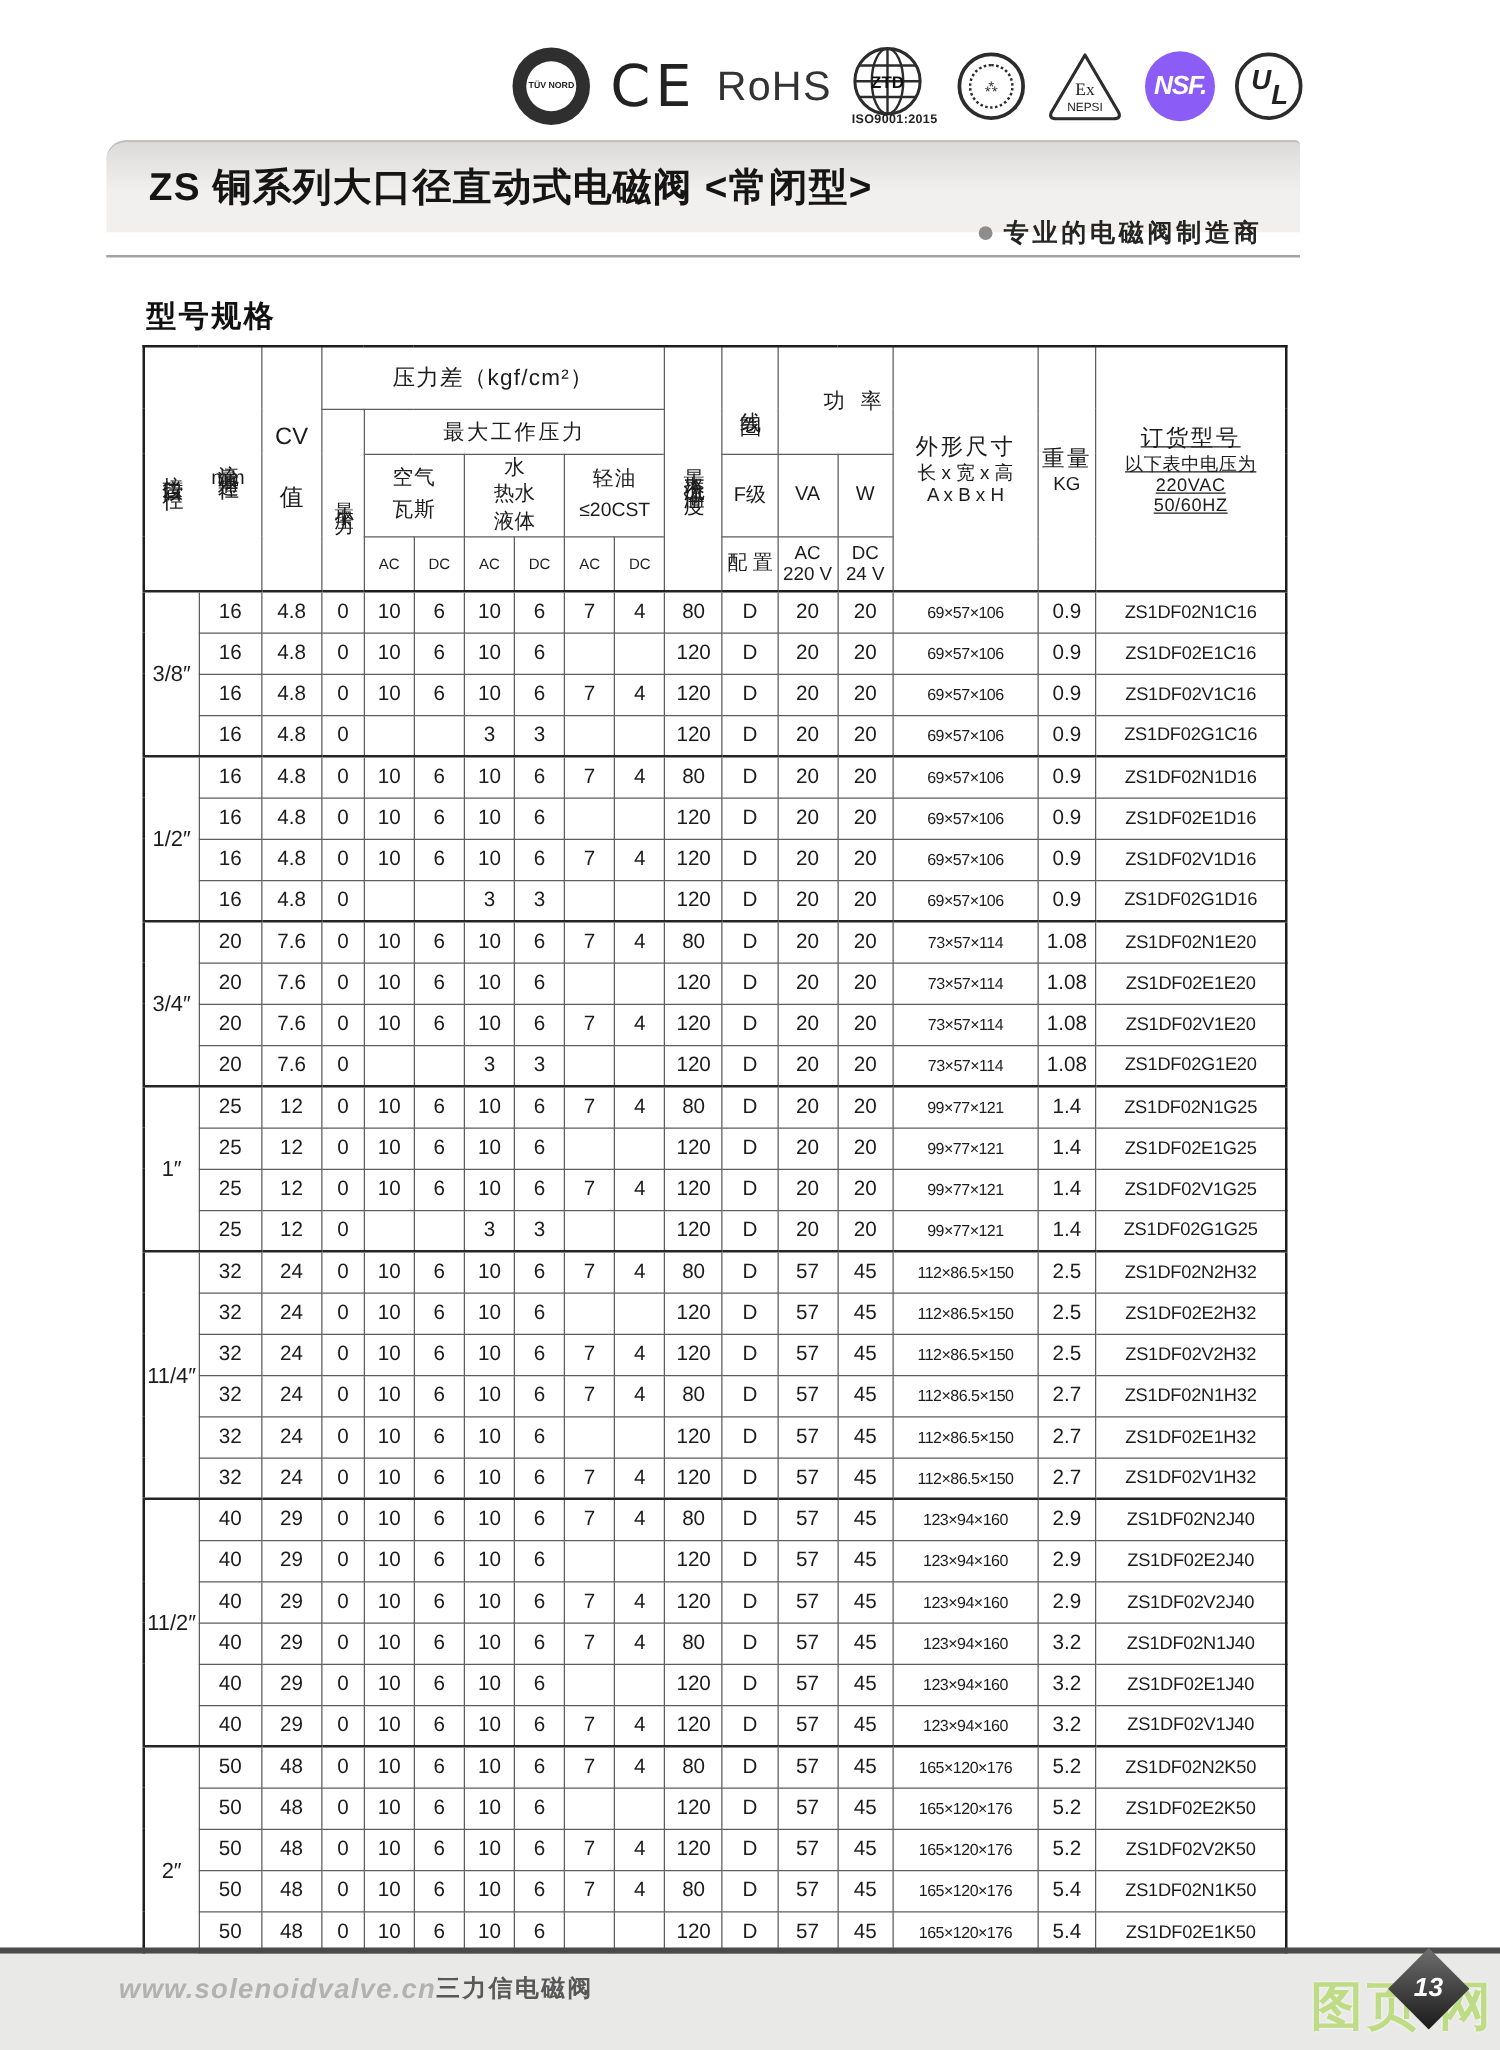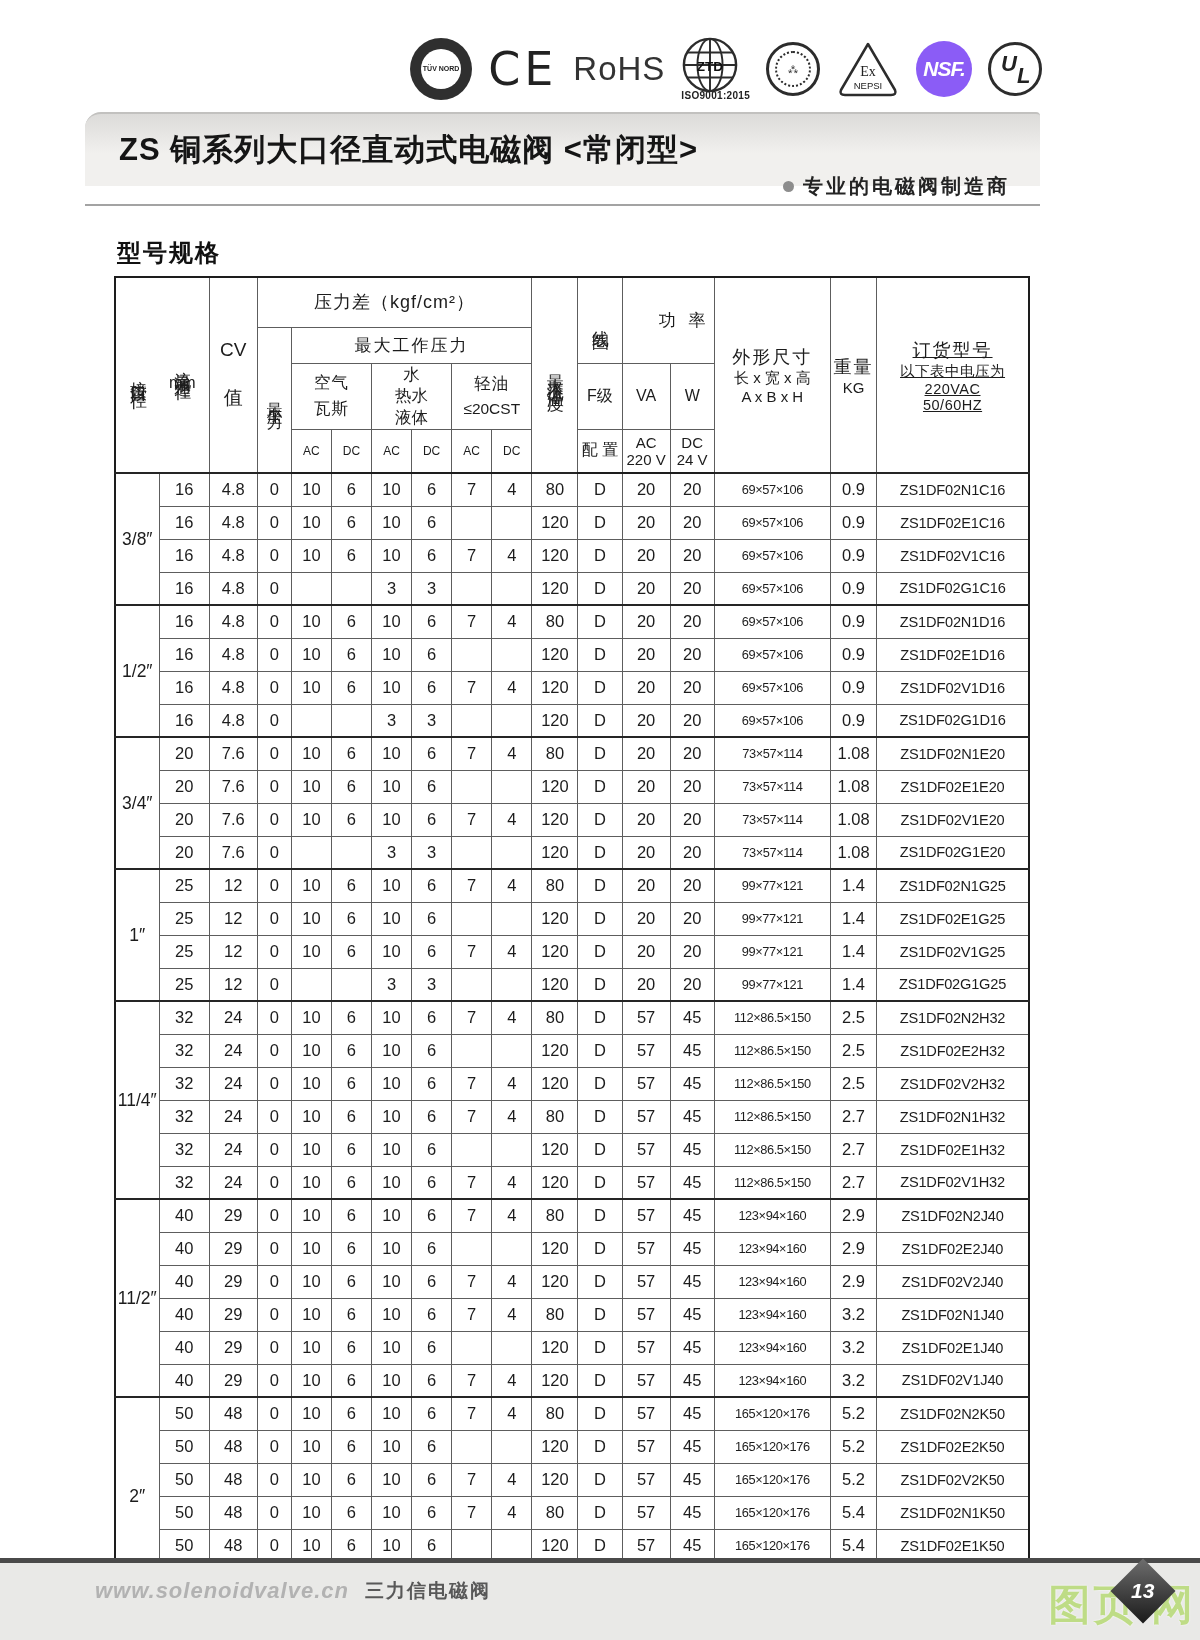--- a/index.html
+++ b/index.html
@@ -64,21 +64,21 @@
   .acdc { font-size:12px; }
   .power-h { font-size:17px; letter-spacing:4px;padding-left:32px; }
   .small-h { font-size:16px; }
   .vsplit { display:flex; flex-direction:column; justify-content:space-between; align-items:center; height:100%; padding:7px 0; }
   .vsplit4 { display:flex; flex-direction:column; justify-content:flex-end; align-items:center; height:100%; padding:6px 0;text-decoration:underline; }
   .f18 { font-size:18px; letter-spacing:2px; } .f15 { font-size:15px; } .f145 { font-size:14.5px; letter-spacing:0.5px; }
   .wrapcell { line-height:1.15; font-size:15px; padding:0 2px; }
   
   .footer-line { position:absolute; top:1558px; left:0; width:1200px; height:5px; background:#4a4a4a; }
   .footer-band { position:absolute; top:1563px; left:0; width:1200px; height:77px; background:#e9e9e7; }
-  .footer-left { position:absolute; top:1578px; left:95px; display:flex; align-items:flex-start; gap:16px; }
+  .footer-left { position:absolute; top:1578px; left:95px; display:flex; align-items:flex-start; }
   .footer-site { font-size:22px; font-weight:bold; font-style:italic; color:#b2b2b2; letter-spacing:1px; }
   .footer-company { font-size:19px; font-weight:bold; color:#585858; letter-spacing:2px; }
   .page-badge { position:absolute; left:1120px; top:1568px; width:46px; height:46px;
     background:linear-gradient(135deg,#6e6e6e,#1a1a1a); transform:rotate(45deg);
     display:flex; align-items:center; justify-content:center; z-index:3; }
   .page-badge span { transform:rotate(-45deg); color:#fff; font-weight:bold; font-style:italic; font-size:21px; }
   .watermark { position:absolute; right:4px; top:1576px; z-index:2; font-weight:bold; font-size:42px;
     color:#bedc86; letter-spacing:3px; text-shadow:0 0 2px #ffffff; }
   .wm-reg { font-size:17px; vertical-align:28px; letter-spacing:0; }
 </style>

